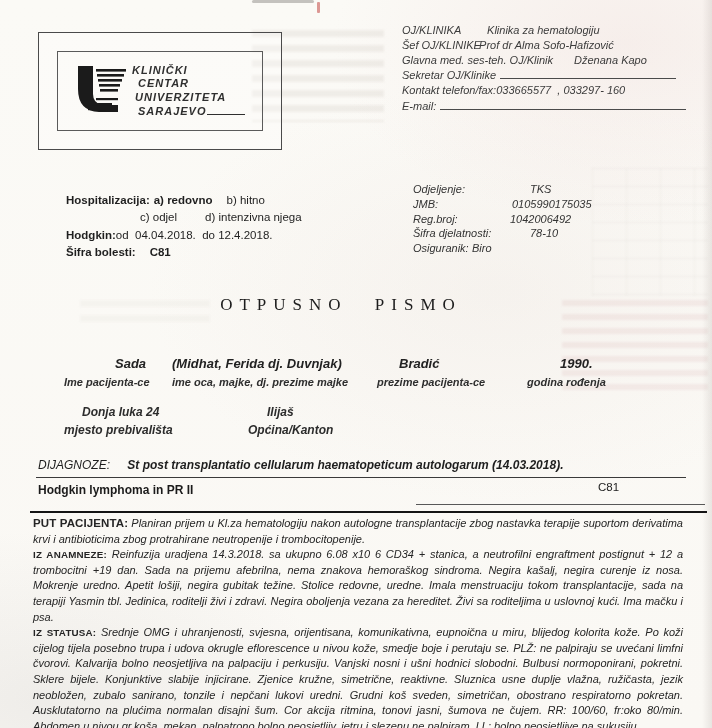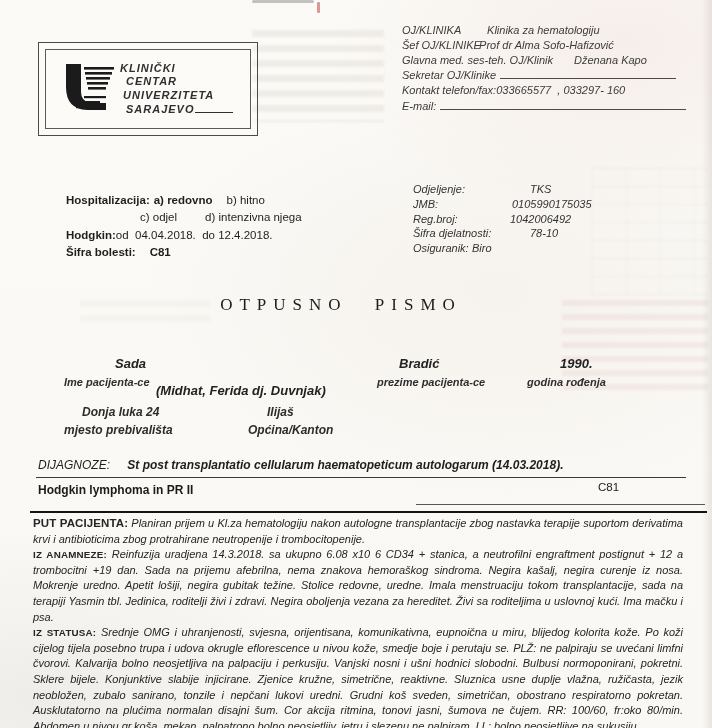--- a/index.html
+++ b/index.html
@@ -38,22 +38,22 @@
   }
   .edge-smudge{position:absolute;background:#98948f;opacity:.55;border-radius:2px;}
   .red-dash{position:absolute;background:#c24743;opacity:.55;border-radius:1px;}
   .right-edge{
     position:absolute;top:0;right:0;width:10px;height:100%;
     background:linear-gradient(90deg, rgba(0,0,0,0), rgba(150,140,135,0.18));
   }
 
   
   .logo-box{
-    left:38px;top:42px;width:206px;height:80px;
-    border:1.6px solid #4a4a4a;padding:6px;background:rgba(255,255,255,0.25);
+    left:38px;top:32px;width:206px;height:80px;
+    border:1.6px solid #4a4a4a;padding:18px;background:rgba(255,255,255,0.25);
   }
   .logo-inner{
     width:100%;height:100%;border:1px solid #5a5a5a;box-sizing:border-box;
     display:flex;align-items:center;
   }
   .logo-glyph{margin-left:8px;}
   .logo-text{
     font-style:italic;font-weight:700;font-size:11px;line-height:13.5px;
     letter-spacing:1px;color:#2f2f2f;margin-left:2px;white-space:nowrap;
   }
@@ -222,25 +222,26 @@
     </div>
     <div class="reg-row n6">
       <span>Osiguranik:</span>
       <span class="val">Biro</span>
     </div>
   </div>
 
   <div class="abs doc-title">OTPUSNO PISMO</div>
 
   <span class="abs pid pid-val" style="left:115px;top:356px;">Sada</span>
-  <span class="abs pid pid-val" style="left:156px;top:356px;margin-top:27px;">(Midhat, Ferida dj. Duvnjak)</span>
+  <span class="abs pid pid-val" style="left:172px;top:356px;">(Midhat, Ferida dj. Duvnjak)</span>
   <span class="abs pid pid-val" style="left:399px;top:356px;">Bradić</span>
   <span class="abs pid pid-val" style="left:560px;top:356px;">1990.</span>
 
   <span class="abs pid pid-lbl" style="left:64px;top:376px;">Ime pacijenta-ce</span>
+  <span class="abs pid pid-lbl" style="left:172px;top:376px;">ime oca, majke, dj. prezime majke</span>
   <span class="abs pid pid-lbl" style="left:377px;top:376px;">prezime pacijenta-ce</span>
   <span class="abs pid pid-lbl" style="left:527px;top:376px;">godina rođenja</span>
 
   <span class="abs pid" style="left:82px;top:405px;font-size:12px;">Donja luka 24</span>
   <span class="abs pid" style="left:267px;top:405px;font-size:12px;">Ilijaš</span>
   <span class="abs pid" style="left:64px;top:423px;font-size:12px;">mjesto prebivališta</span>
   <span class="abs pid" style="left:248px;top:423px;font-size:12px;">Općina/Kanton</span>
 
   <div class="abs dx-head">
     <span class="h">DIJAGNOZE:</span>

